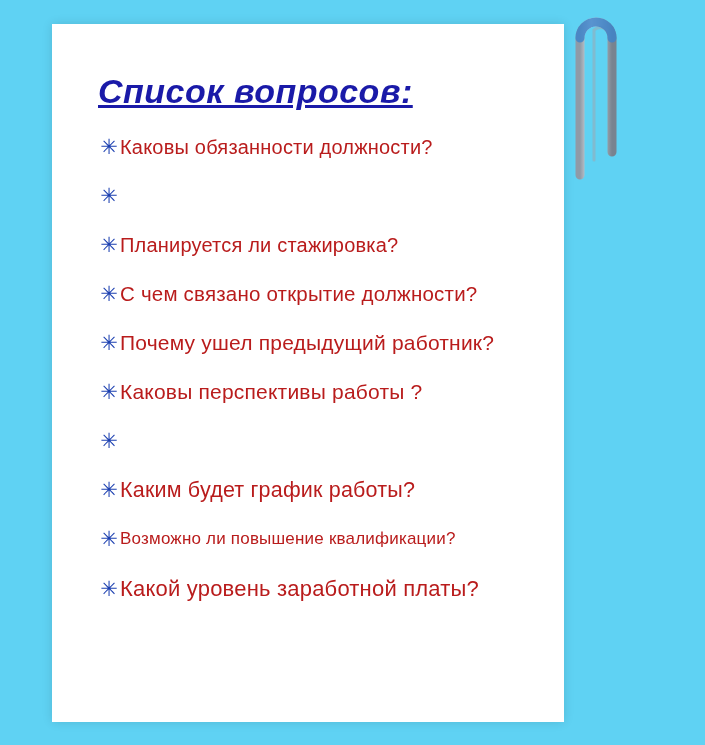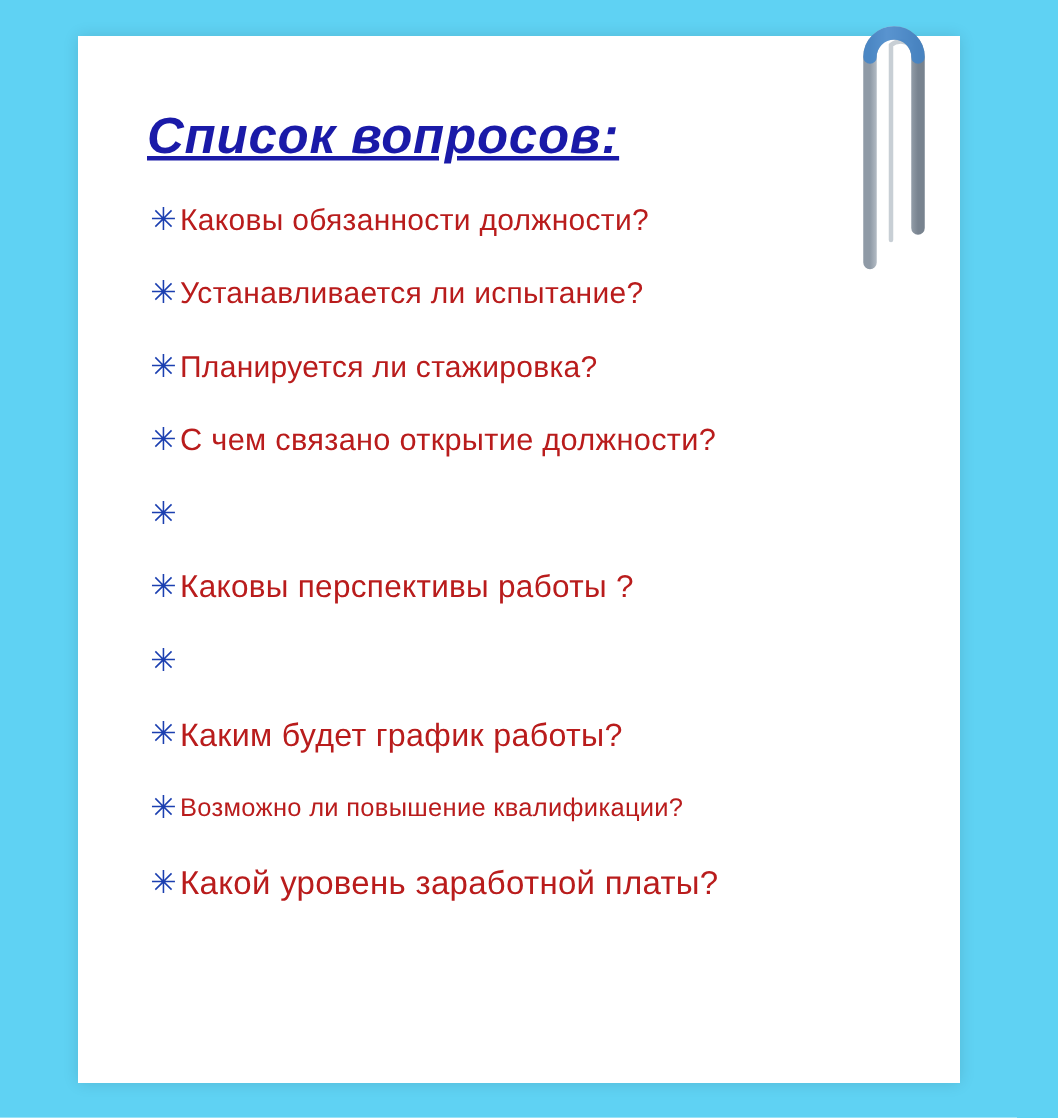--- a/index.html
+++ b/index.html
@@ -16,21 +16,21 @@
   .slide {
     position: relative;
     width: 705px;
     height: 745px;
     background: #5fd2f3;
   }
   .paper {
     position: absolute;
     left: 52px;
     top: 24px;
-    width: 588px;
+    width: 512px;
     height: 698px;
     background: #ffffff;
     box-shadow: 0 0 10px rgba(0,0,0,0.12);
   }
   .title {
     position: absolute;
     left: 46px;
     top: 48px;
     font-family: "Liberation Sans", sans-serif;
     font-size: 34px;
@@ -100,35 +100,35 @@
 
     <div class="list">
 
       <div class="item">
         <span class="bullet">✳</span>
         <span class="item-text">Каковы обязанности должности?</span>
       </div>
 
       <div class="item">
         <span class="bullet">✳</span>
-        <span class="item-text">Устанавливается ли испытание?</span>
       </div>
 
       <div class="item">
         <span class="bullet">✳</span>
         <span class="item-text">Планируется ли стажировка?</span>
       </div>
 
       <div class="item">
         <span class="bullet">✳</span>
         <span class="item-text">С чем связано открытие должности?</span>
       </div>
 
       <div class="item">
         <span class="bullet">✳</span>
+        <span class="item-text">Почему ушел предыдущий работник?</span>
       </div>
 
       <div class="item">
         <span class="bullet">✳</span>
         <span class="item-text">Каковы перспективы работы ?</span>
       </div>
 
       <div class="item">
         <span class="bullet">✳</span>
       </div>

